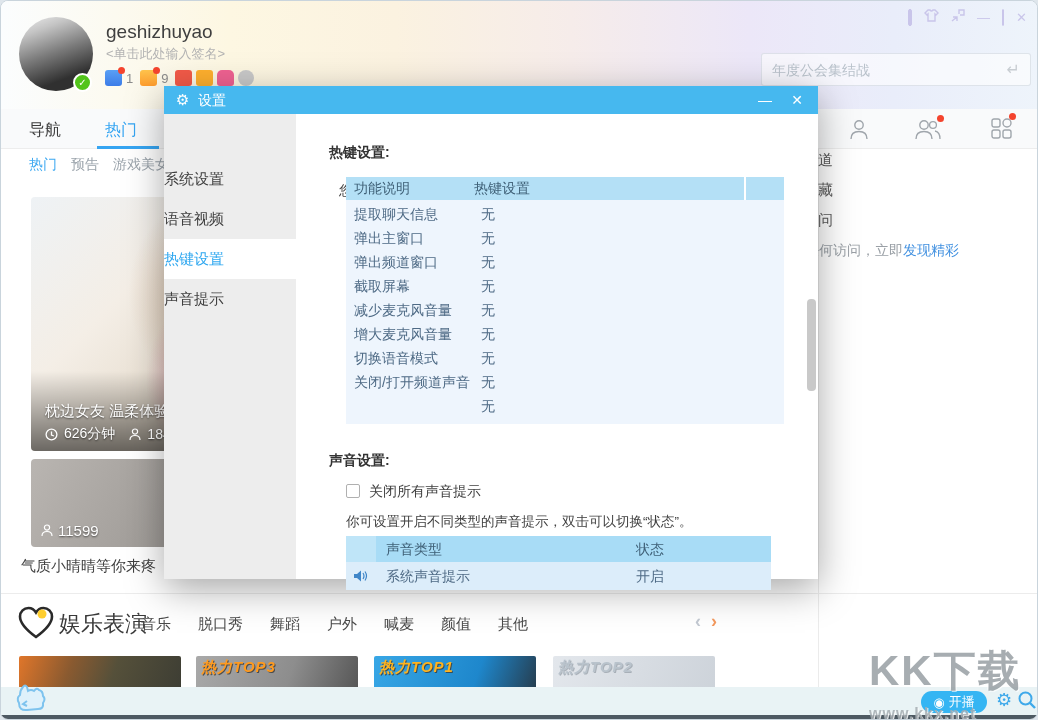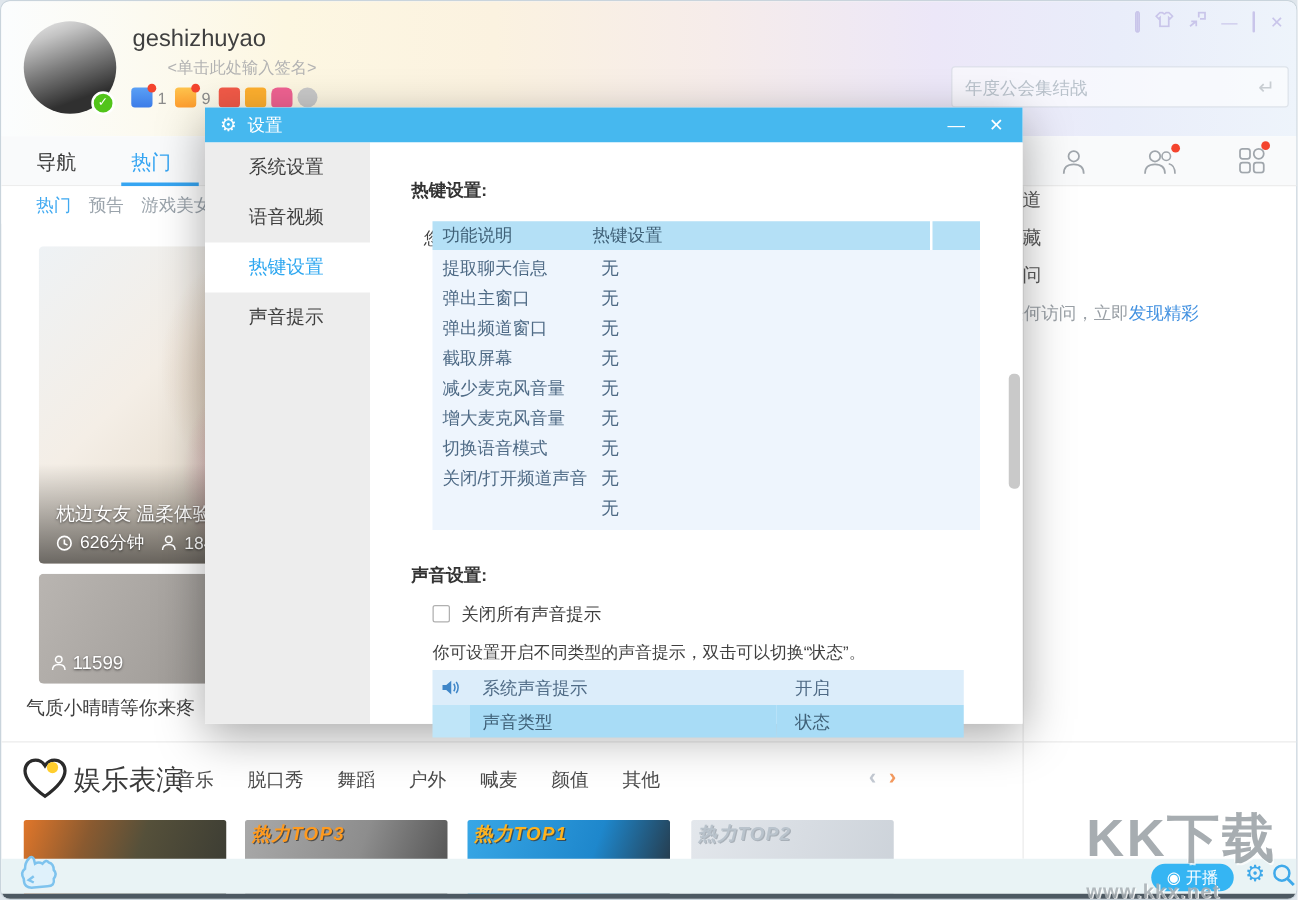--- a/index.html
+++ b/index.html
@@ -14,21 +14,21 @@
   .winctl { top:8px; height:18px; display:flex; align-items:center; gap:12px; color:#c9c5ea; }
   .winctl span { font-size:13px; line-height:18px; cursor:default; }
   .wc-box { width:12px; height:12px; border:1.5px solid #c9c5ea; border-radius:2px; }
   .wc-inner { width:4px; height:4px; border:1.5px solid #c9c5ea; margin:2px auto; }
 
   #avatar { left:18px; top:16px; width:74px; height:74px; border-radius:50%;
     background:linear-gradient(160deg,#ededed 0%,#c4c4c4 20%,#7a7a7a 48%,#303030 78%); }
   #avatar-check { left:72px; top:72px; width:19px; height:19px; border-radius:50%;
     background:#52c41a; border:2px solid #fff; color:#fff; font-size:10px; text-align:center; line-height:15px; }
   #username { left:105px; top:20px; font-size:19px; color:#3f3f3f; }
-  #signature { left:105px; top:44px; font-size:13px; color:#b3b3b3;margin-left:28px; }
+  #signature { left:105px; top:44px; font-size:13px; color:#b3b3b3; }
 
   #badges { left:104px; top:68px; display:flex; align-items:center; gap:4px; height:18px; }
   .badge { position:relative; width:17px; height:16px; border-radius:3px; }
   .badge .dot { position:absolute; right:-3px; top:-3px; width:7px; height:7px; border-radius:50%; background:#f4442e; }
   .b-game { background:linear-gradient(180deg,#5aa0f5,#3c7ce8); }
   .b-gift { background:linear-gradient(180deg,#ffc44d,#ff9d2e); }
   .b-red  { background:#f25a48; }
   .b-yel  { background:#ffb02e; }
   .b-pink { background:#f06292; border-radius:5px 5px 3px 3px; }
   .b-gray { background:#c9c9c9; border-radius:50%; width:16px; }
@@ -78,22 +78,22 @@
 
   
   #dialog { left:163px; top:85px; width:654px; height:493px; background:#fff; z-index:20;
     box-shadow:0 10px 36px rgba(0,0,0,.35); }
   #dlg-title { left:0; top:0; width:654px; height:28px; background:#46b8ef; color:#fff; }
   #dlg-title .gear { position:absolute; left:12px; top:5px; font-size:15px; }
   #dlg-title .cap { position:absolute; left:34px; top:6px; font-size:14px; }
   .dlg-btn { position:absolute; top:4px; width:22px; height:20px; color:#fff; text-align:center;
     font-size:14px; line-height:20px; cursor:pointer; }
   #dlg-sidebar { left:0; top:28px; width:132px; height:465px; background:#ededed; }
-  .side-item { position:absolute; left:0; width:132px; height:40px; line-height:40px; padding-left:35px;
-    font-size:15px; color:#3f3f3f; cursor:pointer; }
+  .side-item { position:absolute; left:0; width:132px; height:40px; line-height:40px; 
+    font-size:15px; color:#3f3f3f; cursor:pointer;margin-top:45px; }
   .side-item.selected { background:#fff; color:#2ea7f0; }
   #dlg-content { left:132px; top:28px; width:522px; height:465px; background:#fff; overflow:hidden; }
   .sec-heading { position:absolute; font-size:14px; font-weight:bold; color:#333;margin-left:16px; }
   .sec-hint { position:absolute; font-size:13.5px; color:#3f3f3f; }
 
   #hk-table { position:absolute; left:182px; top:91px; width:438px; }
   #hk-head { position:relative; height:23px; }
   .hk-hcell { position:absolute; top:0; height:23px; background:#b4e0f6; color:#3f6077; font-size:14px; line-height:23px; }
   #hk-body { background:#eef5fd; padding:2px 0 6px 0; }
   .hk-row { height:24px; line-height:24px; font-size:14px; color:#4e6a85; position:relative; cursor:pointer; }
@@ -328,32 +328,32 @@
           </div>
       </div>
     </div>
 
     <div class="sec-heading" style="left:149px; top:366px;">声音设置:</div>
     <div id="chk"></div>
     <div id="chk-label">关闭所有声音提示</div>
     <div class="sec-hint" style="left:182px; top:427px;">你可设置开启不同类型的声音提示，双击可以切换“状态”。</div>
 
     <div id="snd-table">
+      <div id="snd-head">
+        <span class="snd-hcell" style="left:0; width:30px; background:#bfe5f8;"></span>
+        <span class="snd-hcell" style="left:30px; width:245px; background:#a8dcf6; padding-left:10px;">声音类型</span>
+        <span class="snd-hcell" style="left:275px; width:150px; background:#a8dcf6; padding-left:15px;">状态</span>
+      </div>
       <div id="snd-row">
         <svg class="abs" style="left:7px; top:7px;" width="15" height="14" viewBox="0 0 15 14">
             <path d="M1 5 L4 5 L8 1.5 L8 12.5 L4 9 L1 9 Z" fill="#3f86c8"></path>
             <path d="M10 4 Q12 7 10 10 M12 2.5 Q15 7 12 11.5" fill="none" stroke="#3f86c8" stroke-width="1.2"></path>
           </svg>
         <span class="abs" style="left:40px;">系统声音提示</span>
         <span class="abs" style="left:290px;">开启</span>
-      </div>
-      <div id="snd-head">
-        <span class="snd-hcell" style="left:0; width:30px; background:#bfe5f8;"></span>
-        <span class="snd-hcell" style="left:30px; width:245px; background:#a8dcf6; padding-left:10px;">声音类型</span>
-        <span class="snd-hcell" style="left:275px; width:150px; background:#a8dcf6; padding-left:15px;">状态</span>
       </div>
     </div>
 
     <div id="dlg-scroll"></div>
   </div>
 
   <div id="ent-divider" class="abs"></div>
   <span class="abs" style="left:16px; top:604px;">
     <svg width="38" height="36" viewBox="0 0 38 36">
         <path d="M19 32 C8 24 3 18 3 11.5 C3 6.5 7 3 11.5 3 C15 3 17.5 5 19 7.5 C20.5 5 23 3 26.5 3 C31 3 35 6.5 35 11.5 C35 18 30 24 19 32 Z" fill="none" stroke="#2a2a2a" stroke-width="2.6"></path>

